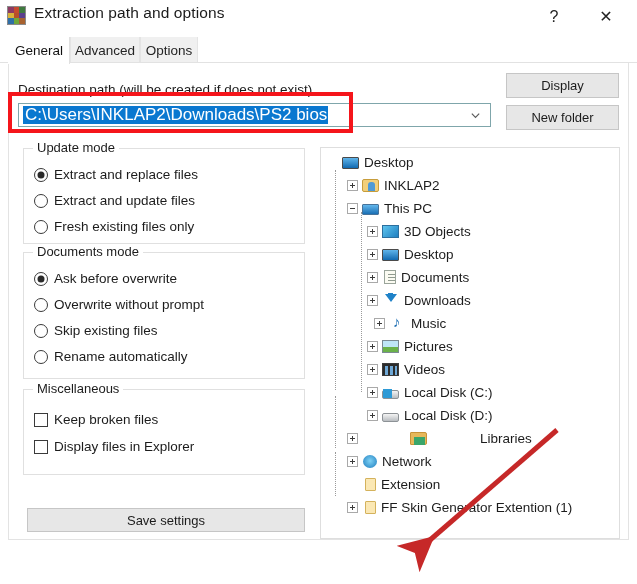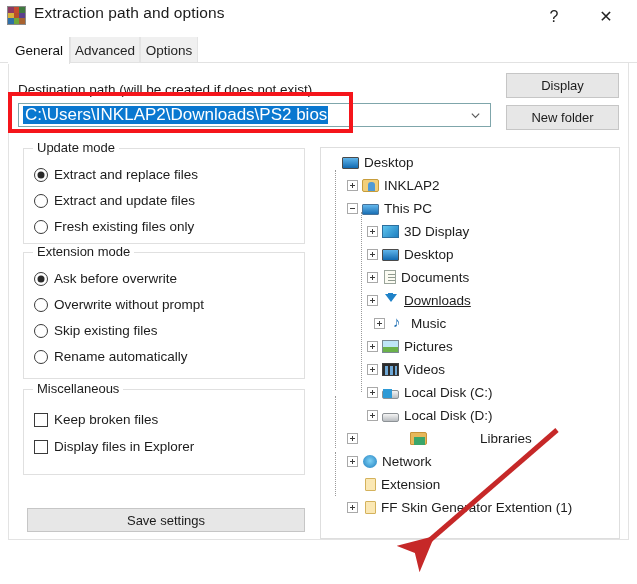--- a/index.html
+++ b/index.html
@@ -288,21 +288,21 @@
       <span class="radio"></span>
       <span>Extract and update files</span>
     </div>
     <div class="opt" style="top:68px">
       <span class="radio"></span>
       <span>Fresh existing files only</span>
     </div>
   </div>
 
   <div class="group" id="grp-overwrite">
-    <span class="legend">Extension mode</span>
+    <span class="legend">Documents mode</span>
     <div class="opt" style="top:16px">
       <span class="radio on"></span>
       <span>Ask before overwrite</span>
     </div>
     <div class="opt" style="top:42px">
       <span class="radio"></span>
       <span>Overwrite without prompt</span>
     </div>
     <div class="opt" style="top:68px">
       <span class="radio"></span>
@@ -345,33 +345,33 @@
           <span>INKLAP2</span>
         </div>
         <div class="tnode" style="top: 50px; left: 26px;">
           <span class="exp "></span>
           <span class="ticon ic-pc"></span>
           <span>This PC</span>
         </div>
         <div class="tnode" style="top: 73px; left: 46px;">
           <span class="exp plus"></span>
           <span class="ticon ic-3d"></span>
-          <span>3D Display</span>
+          <span>3D Objects</span>
         </div>
         <div class="tnode" style="top: 96px; left: 46px;">
           <span class="exp plus"></span>
           <span class="ticon ic-monitor"></span>
           <span>Desktop</span>
         </div>
         <div class="tnode" style="top: 119px; left: 46px;">
           <span class="exp plus"></span>
           <span class="ticon ic-doc"></span>
           <span>Documents</span>
         </div>
-        <div class="tnode" style="top: 142px; left: 46px; text-decoration: underline;">
+        <div class="tnode" style="top: 142px; left: 46px;">
           <span class="exp plus"></span>
           <span class="ticon ic-dl"></span>
           <span>Downloads</span>
         </div>
         <div class="tnode" style="top: 165px; left: 53px;">
           <span class="exp plus"></span>
           <span class="ticon ic-music"></span>
           <span>Music</span>
         </div>
         <div class="tnode" style="top: 188px; left: 46px;">

